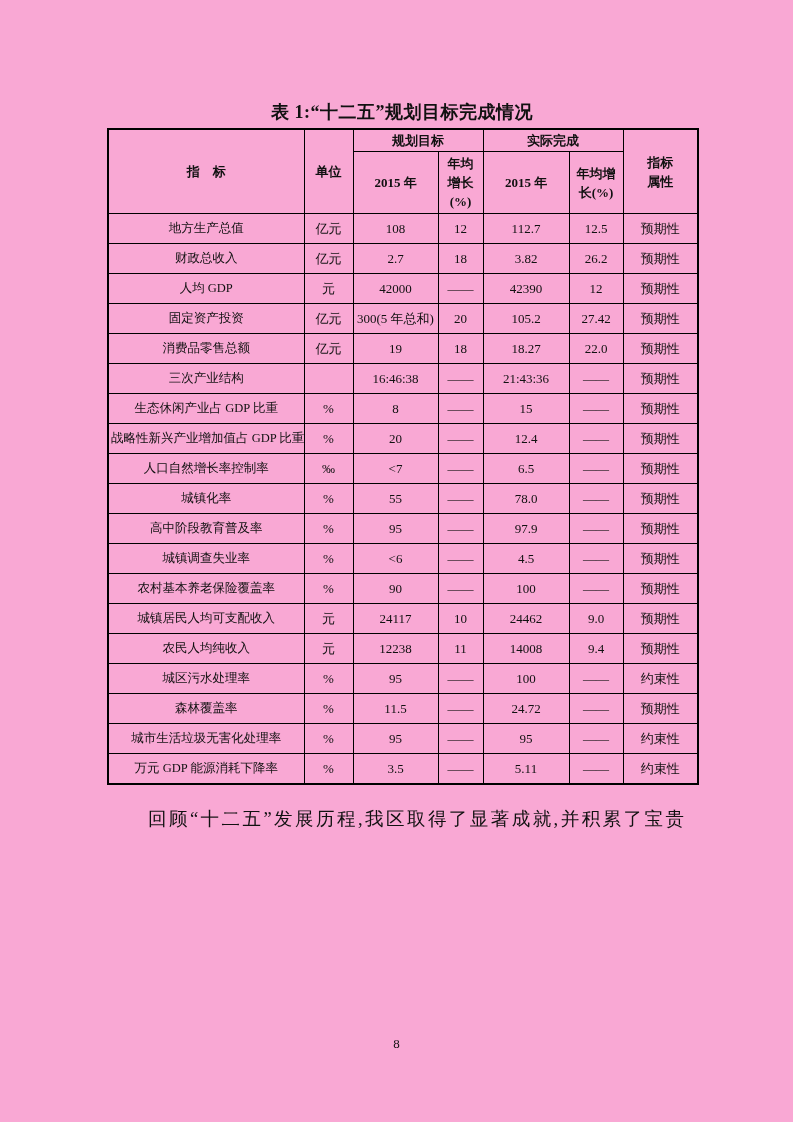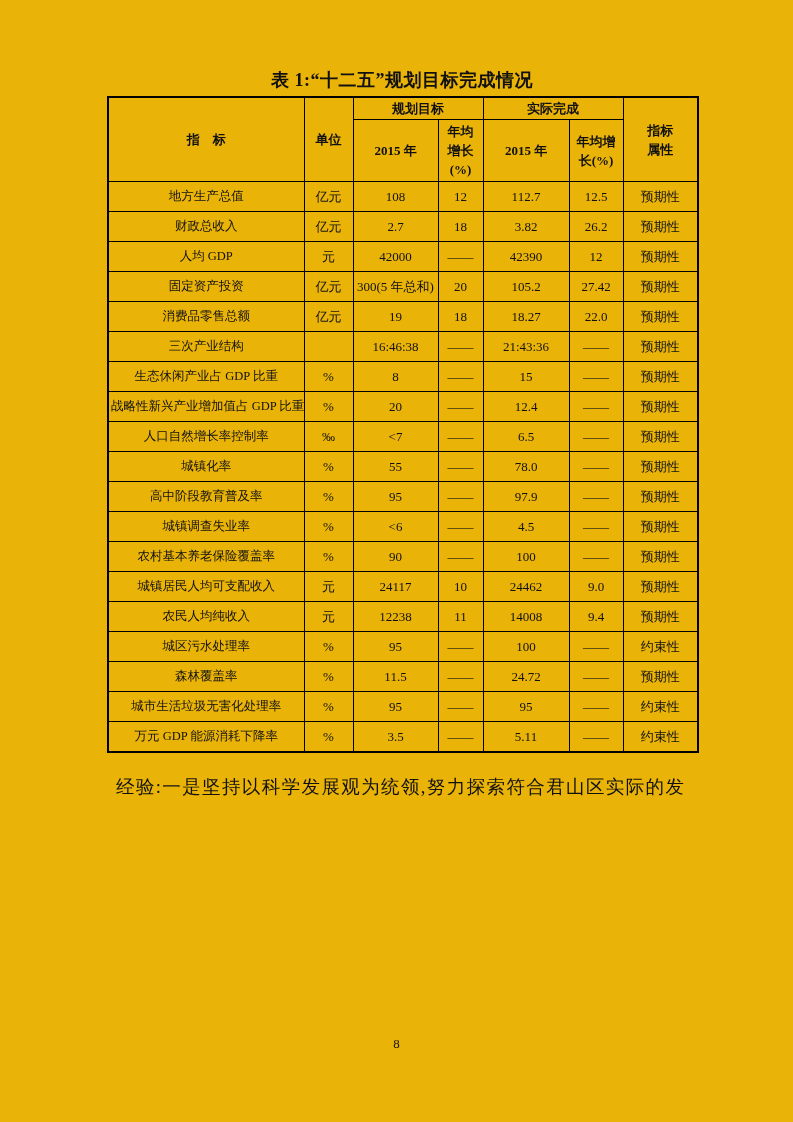--- a/index.html
+++ b/index.html
@@ -5,22 +5,22 @@
   * { margin:0; padding:0; box-sizing:border-box; }
   html, body { background:#ffffff; }
   body {
     width:793px; height:1122px;
     font-family:"Liberation Serif","DejaVu Serif",serif;
     color:#111111;
   }
   .page {
     position:relative;
     width:793px; height:1122px;
-    background:#eab308;
-    padding:70px 0 0 107px;
+    background:#f9a8d4;
+    padding:102px 0 0 107px;
     overflow:hidden;
   }
   .doc-title {
     width:590px;
     text-align:center;
     font-weight:bold;
     font-size:18px;
     line-height:21px;
     margin-bottom:5px;
     letter-spacing:0.5px;
@@ -278,18 +278,18 @@
       <td>3.5</td>
       <td>——</td>
       <td>5.11</td>
       <td>——</td>
       <td>约束性</td>
     </tr>
       </tbody>
   </table>
 
   <div class="para">
-      <div class="para-line">经验:一是坚持以科学发展观为统领,努力探索符合君山区实际的发</div>
+      <div class="para-line first">回顾“十二五”发展历程,我区取得了显著成就,并积累了宝贵</div>
     </div>
 
   <div class="page-number">8</div>
 
 </div>
 
 </body></html>

